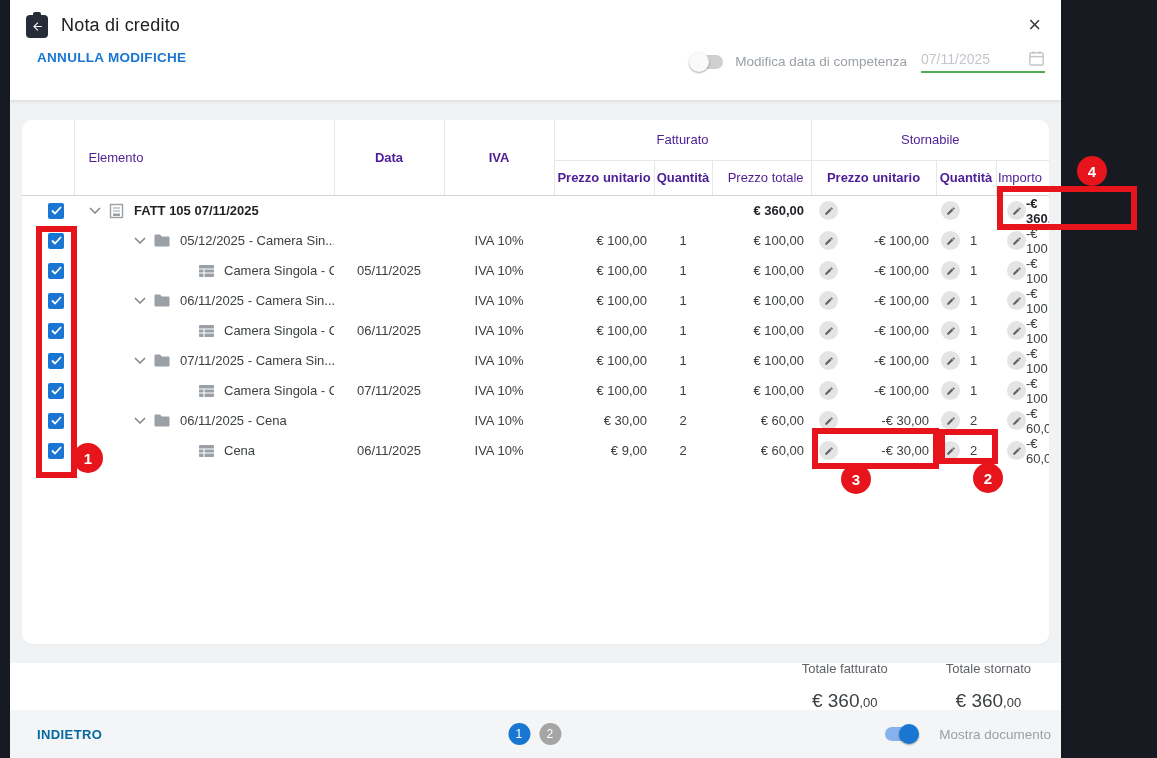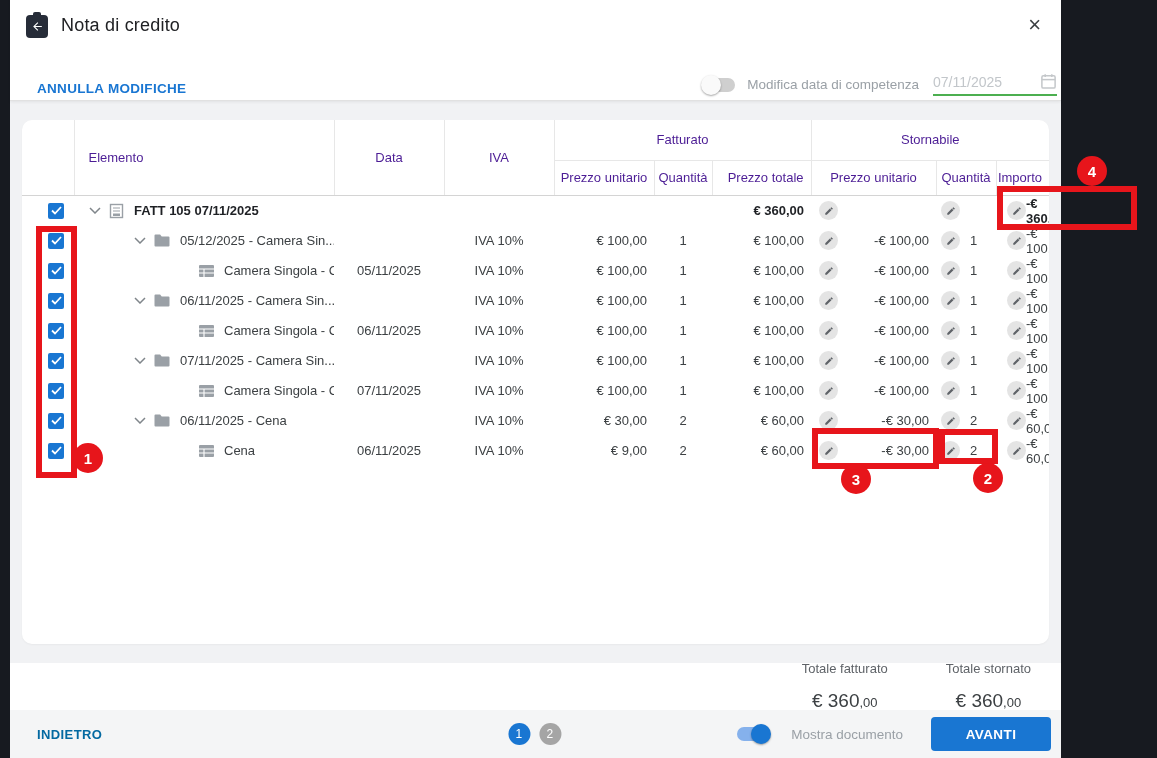--- a/index.html
+++ b/index.html
@@ -11,21 +11,21 @@
   .screen { position:relative; width:1157px; height:758px; background:#171a20; }
   .modal { position:absolute; left:10px; top:0; width:1051px; height:758px; background:#fff; display:flex; flex-direction:column;border-radius:6px; }
 
   
   .m-header { background:#fff; border-bottom:1px solid #e1e1e1; box-shadow:0 1px 3px rgba(0,0,0,.07); position:relative; z-index:2; }
   .h-row1 { display:flex; align-items:center; height:50px; padding:0 16px; }
   .doc-icon { width:22px; height:23px; background:#262c38; border-radius:4px; display:flex; align-items:center; justify-content:center; position:relative; margin-right:13px; margin-top:2px; }
   .doc-icon:before { content:""; position:absolute; top:-3px; left:50%; transform:translateX(-50%); width:8px; height:5px; background:#262c38; border-radius:2px; }
   .title { font-size:18px; color:#202124; letter-spacing:.2px; }
   .close-btn { margin-left:auto; font-size:22px; color:#3c4043; line-height:1; cursor:pointer; padding:0 4px; }
-  .h-row2 { display:flex; align-items:flex-end; height:50px; padding:0 4px 4px 27px; }
+  .h-row2 { display:flex; align-items:flex-start; height:50px; padding:0 16px 4px 27px; }
   .annulla { color:#1976d2; font-size:13.5px; font-weight:700; letter-spacing:.3px; cursor:pointer; }
   .h-right { margin-left:auto; display:flex; align-items:center; gap:10px; }
 
   .switch { position:relative; width:36px; height:20px; flex:none; cursor:pointer; }
   .switch .track { position:absolute; left:2px; top:3px; width:32px; height:14px; border-radius:7px; }
   .switch .knob { position:absolute; top:0; width:20px; height:20px; border-radius:50%; box-shadow:0 1px 2px rgba(0,0,0,.35); }
   .switch.off .track { background:#cfcfcf; }
   .switch.off .knob { left:0; background:#fafafa; }
   .switch.on .track { background:#85b1ec; }
   .switch.on .knob { right:0; background:#1976d2; }
@@ -38,21 +38,21 @@
   .m-body { flex:1; background:#f1f2f4; padding:19px 12px 0; }
   .card { background:#fff; border-radius:10px; height:524px; overflow:hidden; box-shadow:0 1px 2px rgba(0,0,0,.04); }
 
   table { width:100%; border-collapse:collapse; table-layout:fixed; }
   thead th { font-weight:400; font-size:13px; color:#4c1d95; }
   .th-group { height:40px; text-align:center; border-bottom:1px solid #e7e7e7; }
   tr.sub th { height:35px; }
   .bR { border-right:1px solid #e7e7e7; }
   .bB { border-bottom:1px solid #d4d4d4; }
   .c-left { text-align:left; padding-left:14px; }
-  .c-center { text-align:center; }
+  .c-center { text-align:center;font-weight:bold; }
   .c-right { text-align:right; padding-right:7px; }
 
   tbody td { height:30px; font-size:13px; color:#3c4043; padding:0; }
   tr.bold td { font-weight:700; color:#1f2125; }
   .c-check { text-align:left; padding-left:26px; }
   .checkbox { display:inline-flex; width:16px; height:16px; background:#1976d2; border-radius:2px; align-items:center; justify-content:center; vertical-align:middle; cursor:pointer; }
   .elem { display:flex; align-items:center; gap:7px; }
   .chev { display:inline-flex; width:14px; justify-content:center; flex:none; cursor:pointer; }
   .chev.invis { visibility:hidden; }
   .tree-icon { display:inline-flex; flex:none; }
@@ -697,21 +697,20 @@
       <div class="pages">
           <div class="page-dot active">1</div>
           <div class="page-dot">2</div>
         </div>
       <div class="f-right">
         <span class="switch on">
             <span class="track"></span>
             <span class="knob"></span>
           </span>
         <span class="toggle-label">Mostra documento</span>
-        <button class="avanti">AVANTI</button>
       </div>
     </div>
 
   </div>
 <div class="anno-box" style="left: 36px; top: 226px; width: 41px; height: 252px; border-color: rgb(231, 21, 27);"></div>
     <div class="anno-badge" style="left: 73px; top: 443px; background: rgb(231, 21, 27);">1</div>
     <div class="anno-box" style="left: 939px; top: 429px; width: 59px; height: 35px; border-color: rgb(231, 21, 27);"></div>
     <div class="anno-badge" style="left: 973px; top: 463px; background: rgb(231, 21, 27);">2</div>
     <div class="anno-box" style="left: 812px; top: 428px; width: 127px; height: 41px; border-color: rgb(231, 21, 27);"></div>
     <div class="anno-badge" style="left: 841px; top: 464px; background: rgb(231, 21, 27);">3</div>

